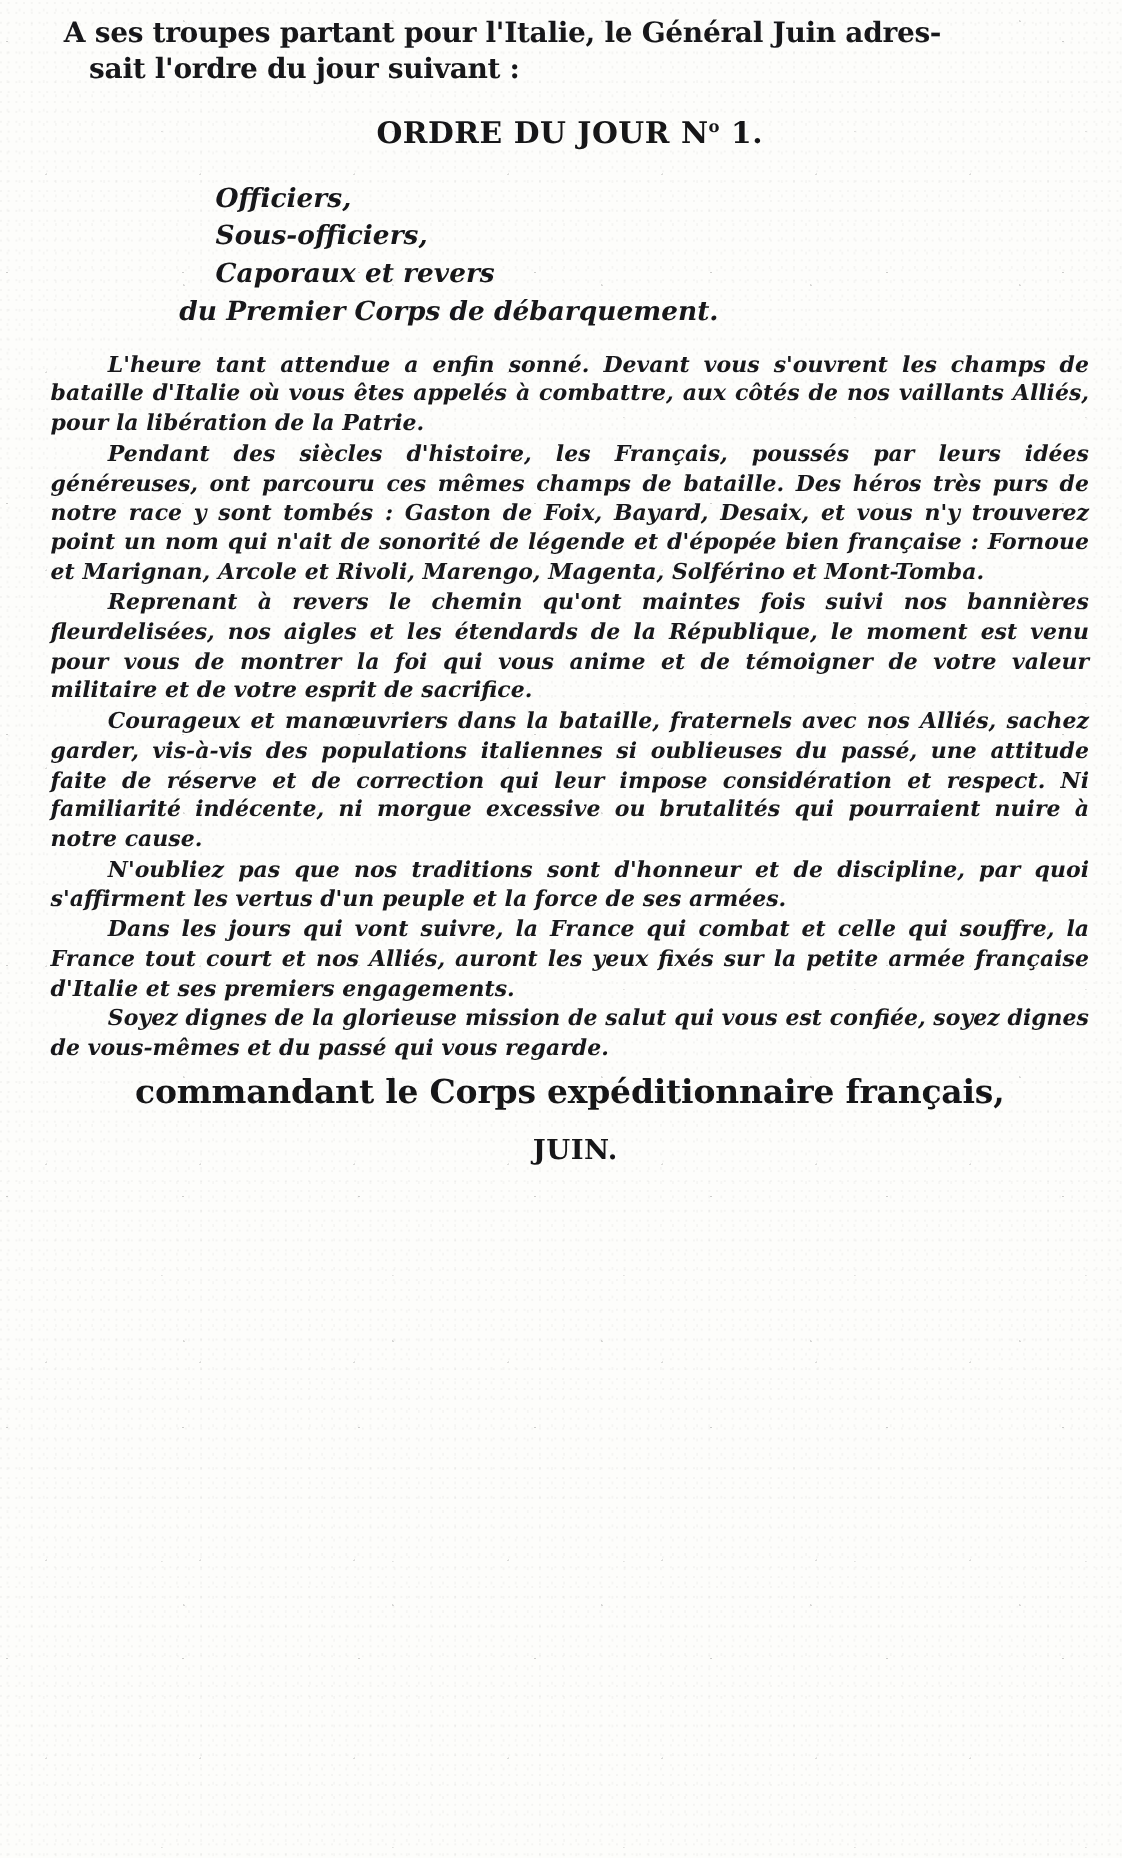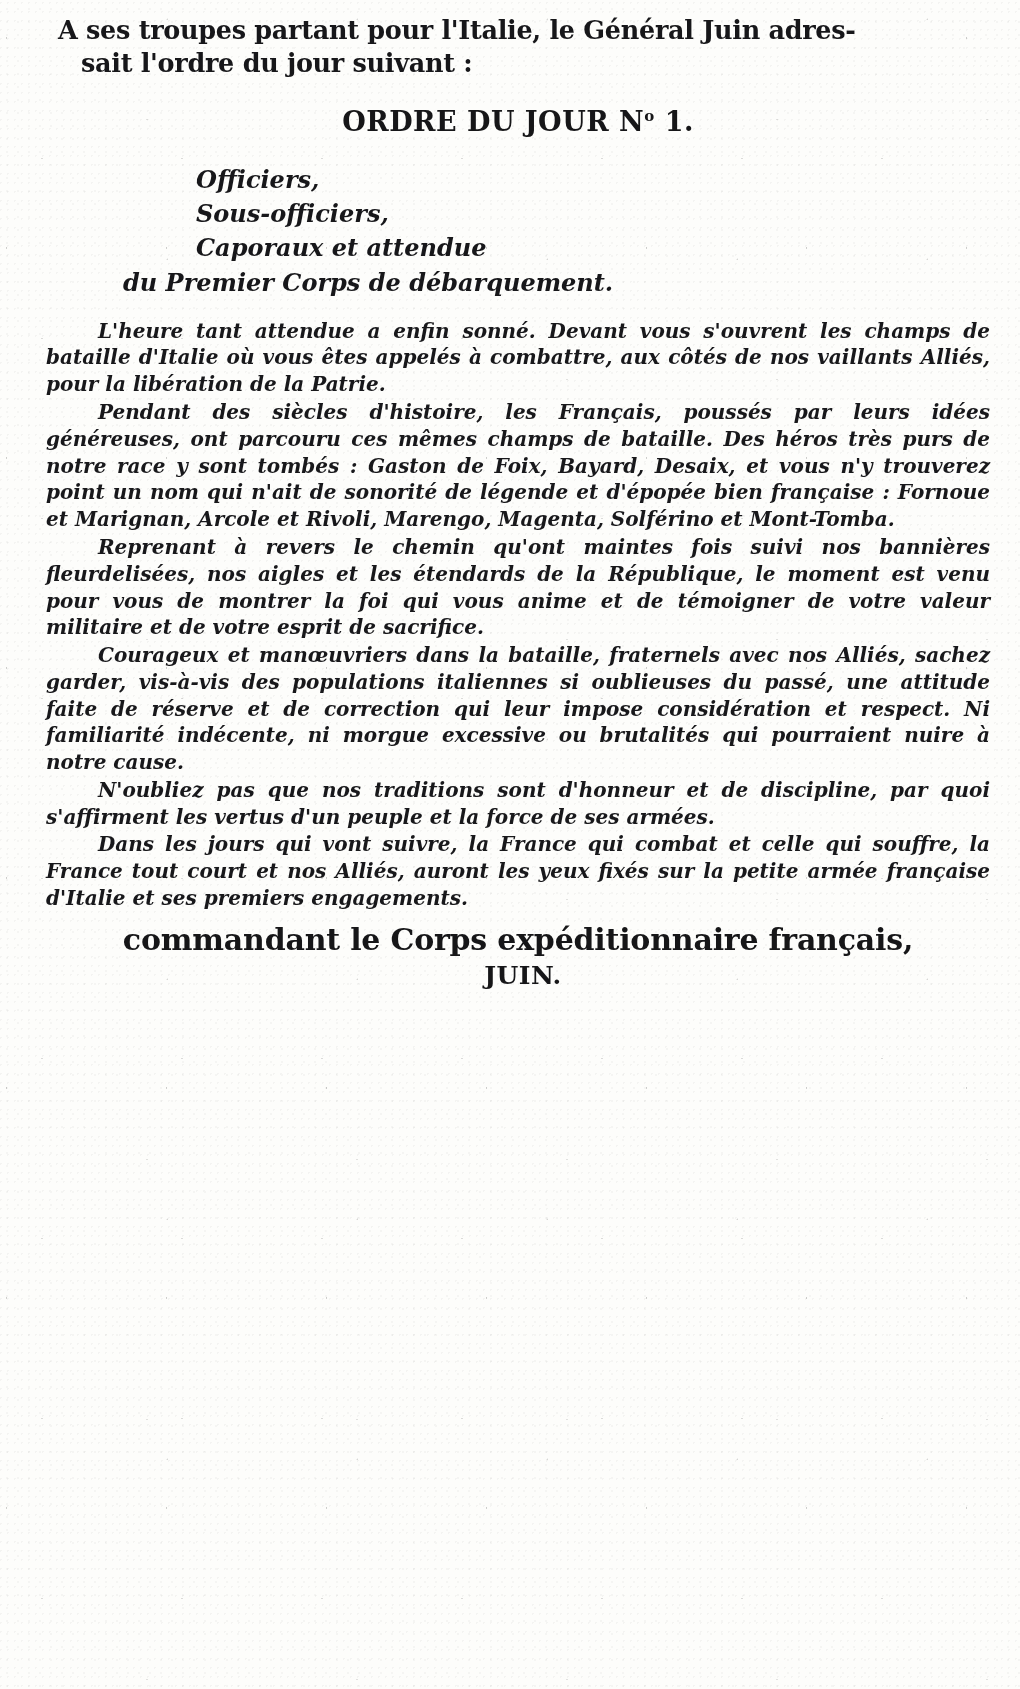--- a/index.html
+++ b/index.html
@@ -59,21 +59,21 @@
     font-style: italic;
     font-weight: bold;
     font-size: 24px;
     line-height: 1.42;
     color: #17171a;
     margin: 0 0 18px 0;
   }
   .sal-1 { margin-left: 150px; }
   .sal-2 { margin-left: 150px; }
   .sal-3 { margin-left: 150px; }
-  .sal-4 { margin-left: 77px; }
+  .sal-4 { margin-left: 117px; }
 
   .body-text {
     font-family: "DejaVu Serif", serif;
     font-style: italic;
     font-weight: bold;
     font-size: 20px;
     line-height: 1.345;
     text-align: justify;
     text-justify: inter-word;
     color: #18181b;
@@ -98,21 +98,21 @@
     margin-left: 70px;
   }
   .sig-line-2 {
     font-size: 30px;
     letter-spacing: -0.2px;
     margin-top: 2px;
   }
   .sig-line-3 {
     font-size: 25px;
     letter-spacing: 0.4px;
-    margin-top: 4px;
+    margin-top: 20px;
     margin-left: 10px;
   }
 
   
   .speckle {
     pointer-events: none;
     position: absolute;
     inset: 0;
     background-image:
       radial-gradient(circle at 4% 18%, rgba(0,0,0,0.25) 0 0.7px, transparent 0.8px),
@@ -134,31 +134,32 @@
   </div>
 
   <div class="title">
     <span>ORDRE DU JOUR N</span><sup>o</sup>
     <span>1.</span>
   </div>
 
   <div class="salutation">
     <div class="sal-1">Officiers,</div>
     <div class="sal-2">Sous-officiers,</div>
-    <div class="sal-3">Caporaux et attendue</div>
+    <div class="sal-3">Caporaux et revers</div>
     <div class="sal-4">du Premier Corps de débarquement.</div>
   </div>
 
   <div class="body-text">
     <p>L'heure tant attendue a enfin sonné. Devant vous s'ouvrent les champs de bataille d'Italie où vous êtes appelés à combattre, aux côtés de nos vaillants Alliés, pour la libération de la Patrie.</p>
     <p>Pendant des siècles d'histoire, les Français, poussés par leurs idées généreuses, ont parcouru ces mêmes champs de bataille. Des héros très purs de notre race y sont tombés : Gaston de Foix, Bayard, Desaix, et vous n'y trouverez point un nom qui n'ait de sonorité de légende et d'épopée bien française : Fornoue et Marignan, Arcole et Rivoli, Marengo, Magenta, Solférino et Mont-Tomba.</p>
     <p>Reprenant à revers le chemin qu'ont maintes fois suivi nos bannières fleurdelisées, nos aigles et les étendards de la République, le moment est venu pour vous de montrer la foi qui vous anime et de témoigner de votre valeur militaire et de votre esprit de sacrifice.</p>
     <p>Courageux et manœuvriers dans la bataille, fraternels avec nos Alliés, sachez garder, vis-à-vis des populations italiennes si oublieuses du passé, une attitude faite de réserve et de correction qui leur impose considération et respect. Ni familiarité indécente, ni morgue excessive ou brutalités qui pourraient nuire à notre cause.</p>
     <p>N'oubliez pas que nos traditions sont d'honneur et de discipline, par quoi s'affirment les vertus d'un peuple et la force de ses armées.</p>
     <p>Dans les jours qui vont suivre, la France qui combat et celle qui souffre, la France tout court et nos Alliés, auront les yeux fixés sur la petite armée française d'Italie et ses premiers engagements.</p>
+    <p>Soyez dignes de la glorieuse mission de salut qui vous est confiée, soyez dignes de vous-mêmes et du passé qui vous regarde.</p>
   </div>
 
   <div class="signature">
     <div class="sig-line-2">commandant le Corps expéditionnaire français,</div>
     <div class="sig-line-3">JUIN.</div>
   </div>
 
   <div class="speckle"></div>
 </div>
 

